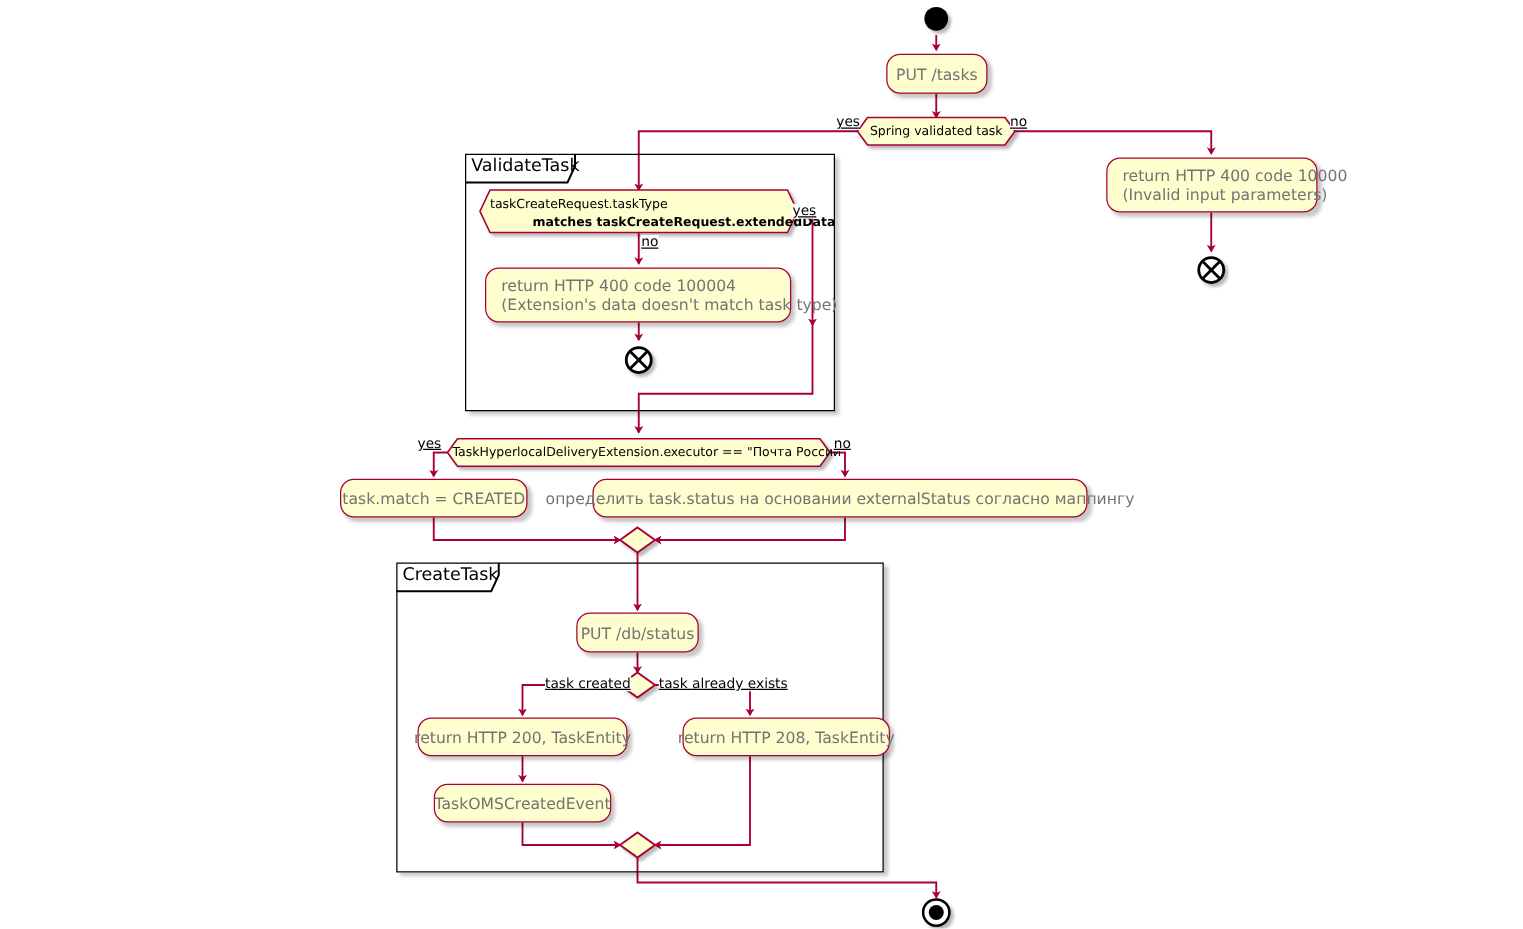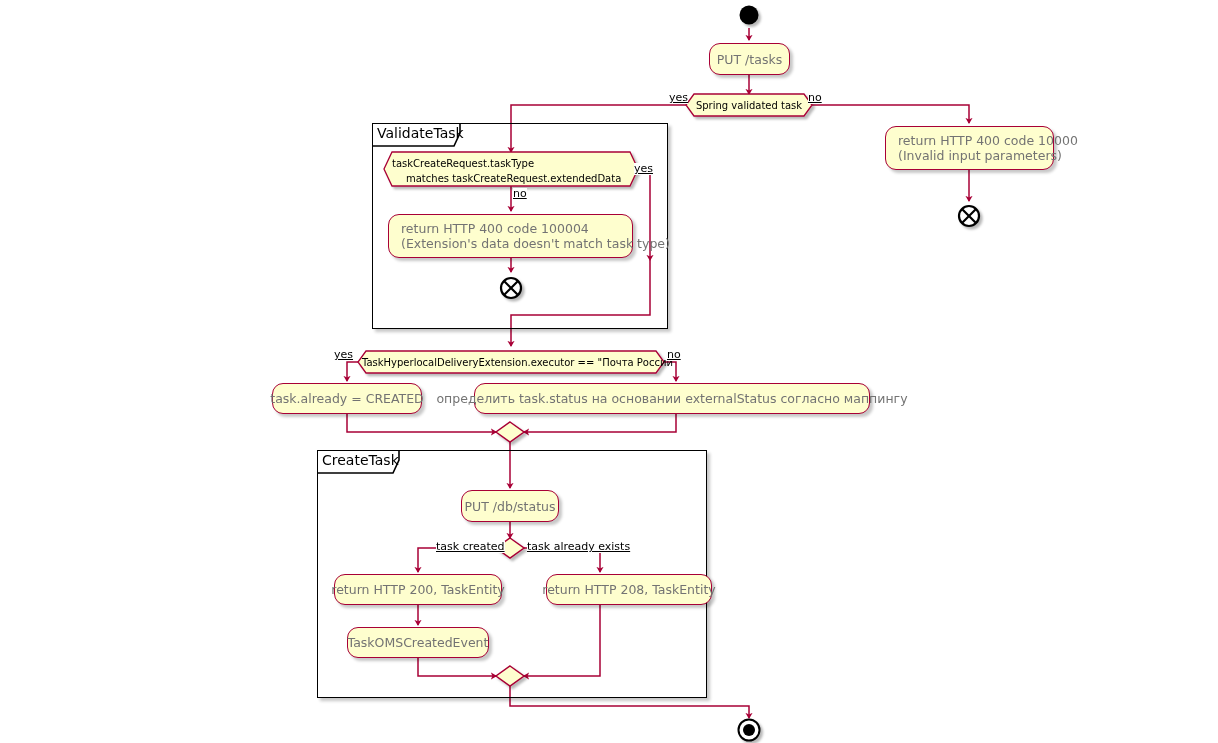--- a/index.html
+++ b/index.html
@@ -201,36 +201,36 @@
   </svg>
 
   <div class="node activity" style="left:709px; top:43px; width:81px; height:32px;">PUT /tasks</div>
 
   <div class="node activity left" style="left:885px; top:126px; width:169px; height:44px;">return HTTP 400 code 10000
 (Invalid input parameters)</div>
 
   <div class="node activity left" style="left:388px; top:214px; width:245px; height:44px;">return HTTP 400 code 100004
 (Extension's data doesn't match task type)</div>
 
-  <div class="node activity" style="left:272px; top:383px; width:150px; height:31px;">task.already = CREATED</div>
+  <div class="node activity" style="left:272px; top:383px; width:150px; height:31px;">task.match = CREATED</div>
 
   <div class="node activity" style="left:474px; top:383px; width:396px; height:31px;">определить task.status на основании externalStatus согласно маппингу</div>
 
   <div class="node activity" style="left:461px; top:490px; width:98px; height:32px;">PUT /db/status</div>
 
   <div class="node activity" style="left:334px; top:574px; width:168px; height:31px;">return HTTP 200, TaskEntity</div>
 
   <div class="node activity" style="left:546px; top:574px; width:166px; height:31px;">return HTTP 208, TaskEntity</div>
 
   <div class="node activity" style="left:347px; top:627px; width:142px; height:31px;">TaskOMSCreatedEvent</div>
 
   <div class="hex-label center" style="left:694px; top:98px; width:110px;">Spring validated task</div>
 
   <div class="hex-label" style="left:392px; top:156px; width:240px;">taskCreateRequest.taskType</div>
-  <div class="hex-label" style="left:406px; top:171px; width:210px;">matches taskCreateRequest.extendedData</div>
+  <div class="hex-label" style="left:426px; top:171px; width:210px;font-weight:bold;">matches taskCreateRequest.extendedData</div>
 
   <div class="hex-label center" style="left:362px; top:355px; width:294px;">TaskHyperlocalDeliveryExtension.executor == "Почта России"</div>
 
   <div class="edge-label" style="left:669px; top:92px;">yes</div>
   <div class="edge-label" style="left:808px; top:92px;">no</div>
 
   <div class="edge-label" style="left:634px; top:163px;">yes</div>
   <div class="edge-label" style="left:513px; top:188px;">no</div>
 
   <div class="edge-label" style="left:334px; top:349px;">yes</div>

